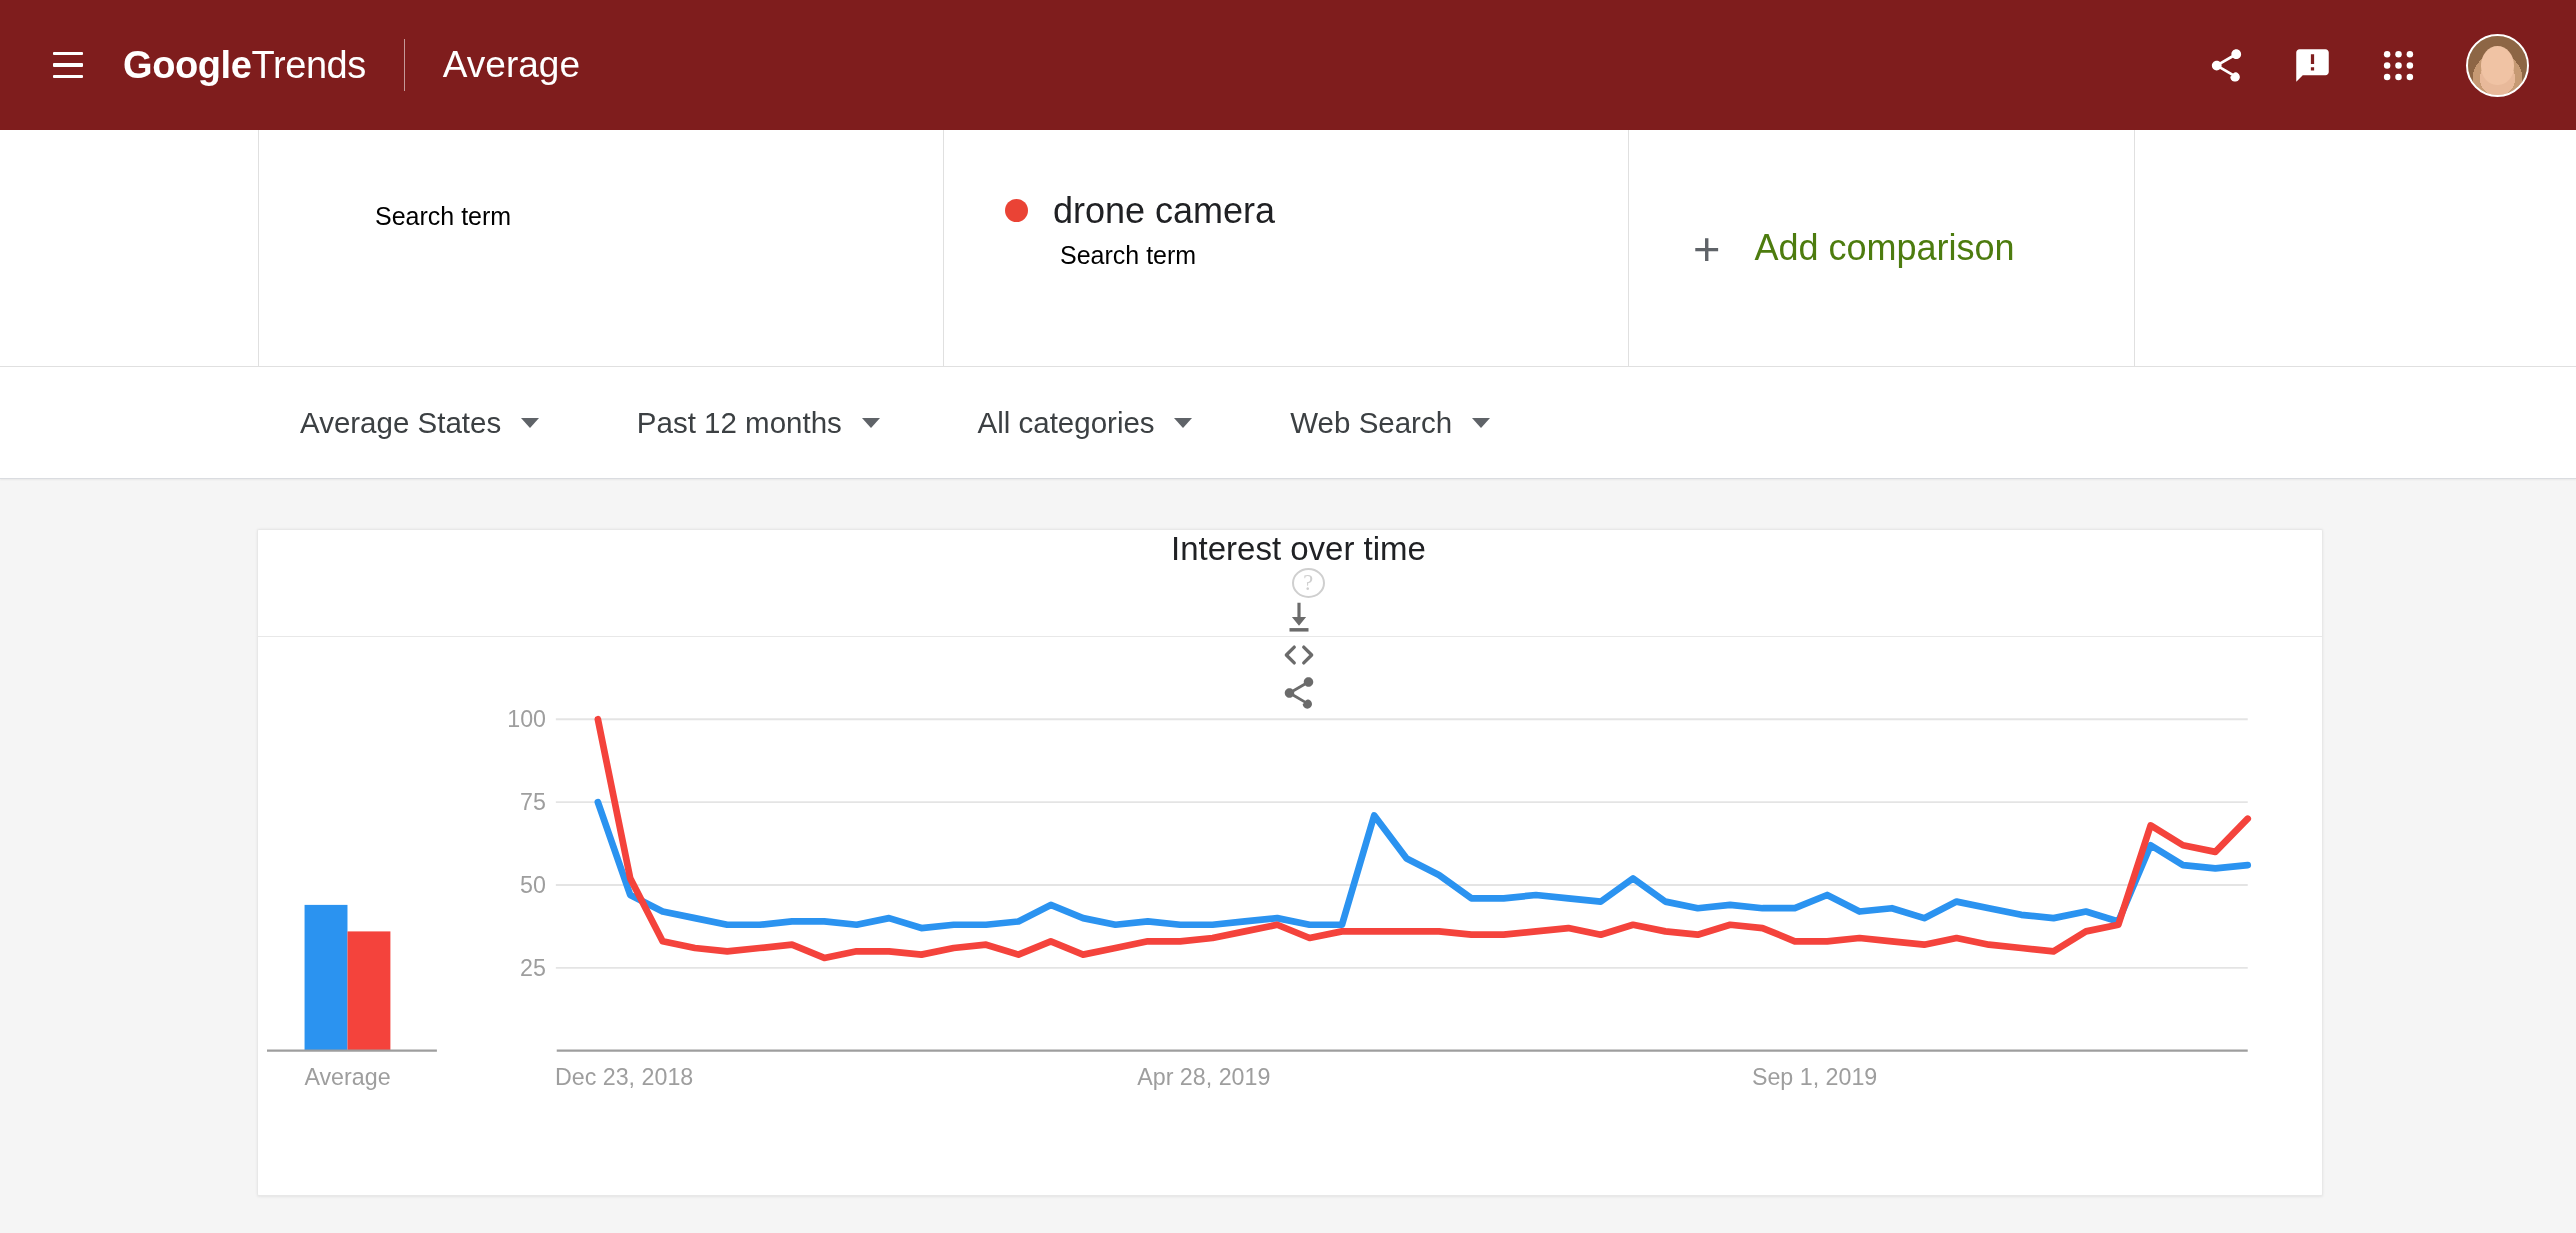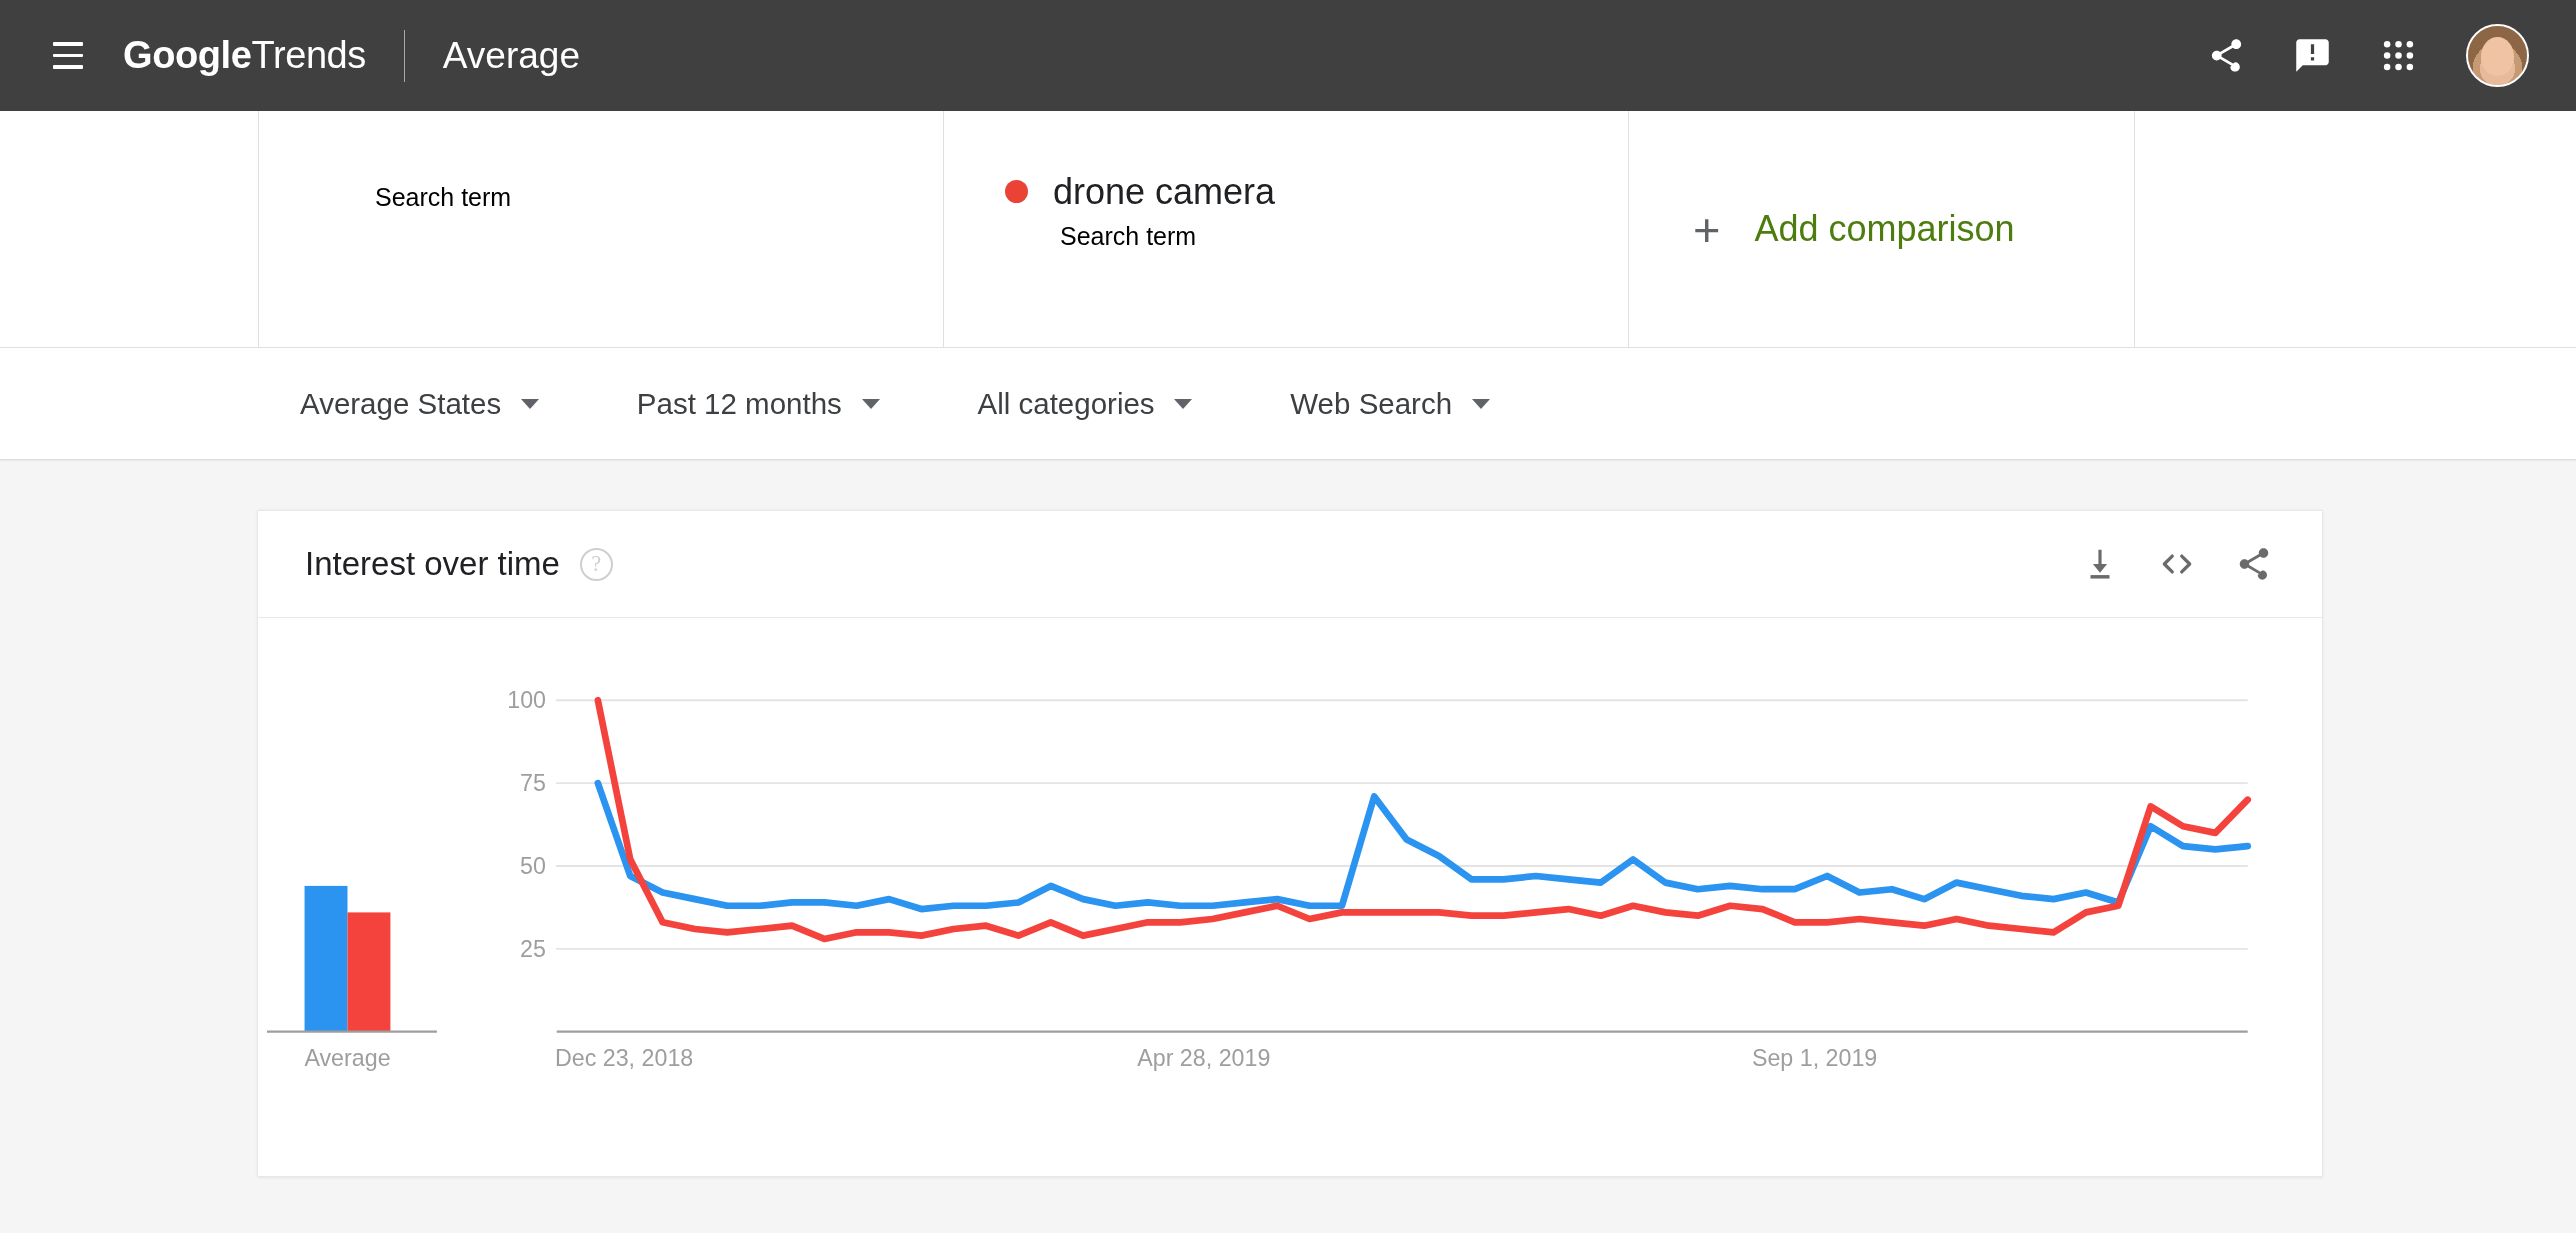--- a/index.html
+++ b/index.html
@@ -4,22 +4,22 @@
 <style>
   * { box-sizing: border-box; margin: 0; padding: 0; }
   html, body {
     width: 2576px; height: 1233px;
     background: #f5f5f5;
     font-family: "Liberation Sans", sans-serif;
     overflow: hidden;
   }
   
   .topbar {
-    height: 111px;
-    background: #404040;
+    height: 130px;
+    background: #7f1d1d;
     display: flex;
     align-items: center;
     padding: 0 47px 0 39px;
     position: relative;
     z-index: 5;
   }
   .hamburger {
     width: 57px; height: 57px;
     display: flex; flex-direction: column;
     justify-content: center; align-items: center;
@@ -159,20 +159,21 @@
     border: 0.9px solid #e8e8e8;
     border-radius: 1.8px;
     box-shadow: 0 0.9px 2.7px rgba(0,0,0,0.07);
   }
   .card-header {
     height: 107px;
     display: flex;
     align-items: center;
     padding: 0 30px 0 47px;
     border-bottom: 0.9px solid #e8e8e8;
+    flex-direction: column;
   }
   .card-title { font-size: 33px; color: #202124; font-weight: 400; }
   .help-circle {
     width: 33px; height: 33px;
     border: 2.2px solid #cfcfcf;
     border-radius: 50%;
     color: #cfcfcf;
     font-size: 22.4px;
     display: flex; align-items: center; justify-content: center;
     margin-left: 19.7px;

